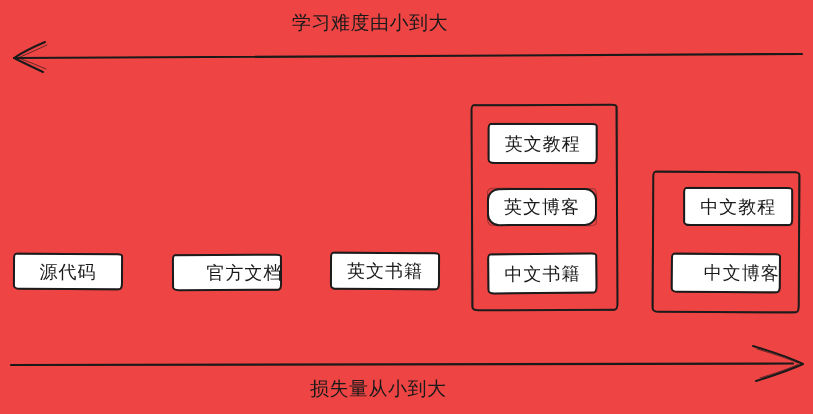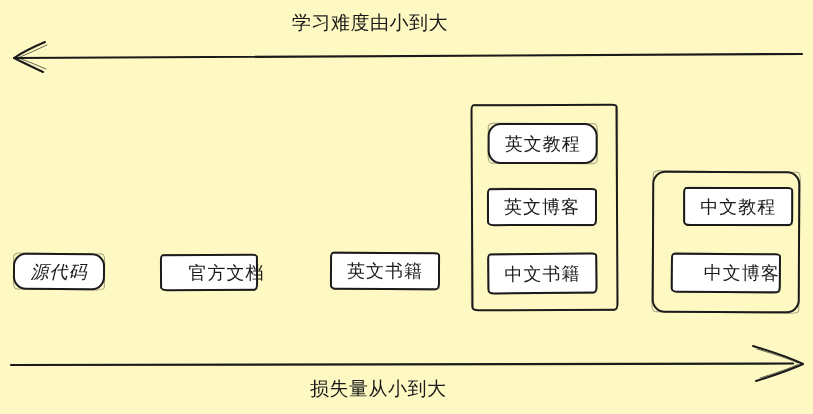--- a/index.html
+++ b/index.html
@@ -4,21 +4,21 @@
 <style>
   html, body {
     margin: 0;
     padding: 0;
     background: #ffffff;
   }
   .canvas {
     position: relative;
     width: 813px;
     height: 414px;
-    background: #fef9c3;
+    background: #ef4444;
     font-family: "DejaVu Sans", "Liberation Sans", sans-serif;
     color: #1a1a1a;
     overflow: hidden;
   }
   .arrows {
     position: absolute;
     left: 0;
     top: 0;
     pointer-events: none;
   }
@@ -50,21 +50,21 @@
   .sketch-box::after {
     content: "";
     position: absolute;
     inset: -2px;
     border: 1px solid rgba(28, 28, 28, 0.4);
     border-radius: 6px 3px 8px 4px / 4px 7px 3px 8px;
     transform: rotate(0.4deg);
     pointer-events: none;
   }
   .group { background: transparent; }
-  .r1 { transform: rotate(0.25deg); border-radius: 13px; }
+  .r1 { transform: rotate(0.25deg); }
   .r2 { transform: rotate(-0.3deg); }
   .r3 { transform: rotate(0.15deg); }
 </style>
 </head>
 <body>
 
 <div class="canvas">
 
   <svg class="arrows" width="813" height="414" viewBox="0 0 813 414">
     <g stroke="#1a1a1a" fill="none" stroke-linecap="round">
@@ -74,29 +74,29 @@
       <path d="M 11 365 Q 400 364.5 793 363.5" stroke-width="2.2"></path>
       <path d="M 753 346 Q 787 356 803 364 M 756 381 Q 788 371 803 364" stroke-width="2"></path>
       <path d="M 757 349 Q 785 357 798 363 M 760 378 Q 786 370 798 364.5" stroke-width="1" opacity="0.65"></path>
     </g>
   </svg>
 
   <div class="axis-label top">学习难度由小到大</div>
 
   <div class="axis-label bottom">损失量从小到大</div>
 
-  <div class="sketch-box r1" style="left:13px; top:253px; width:92px; height:37px;font-style:italic;">源代码</div>
+  <div class="sketch-box r1" style="left:13px; top:253px; width:110px; height:37px;">源代码</div>
 
-  <div class="sketch-box r2" style="left:160px; top:254px; width:98px; height:37px;padding-left:35px;">官方文档</div>
+  <div class="sketch-box r2" style="left:172px; top:254px; width:110px; height:37px;padding-left:35px;">官方文档</div>
 
   <div class="sketch-box r3" style="left:330px; top:252px; width:110px; height:38px;">英文书籍</div>
 
   <div class="sketch-box group r2" style="left:471px; top:104px; width:147px; height:207px;">
     <div class="sketch-box r1" style="left:15px; top:17px; width:110px; height:41px;">英文教程</div>
-    <div class="sketch-box r3" style="left:14px; top:82px; width:110px; height:38px;">英文博客</div>
+    <div class="sketch-box r3" style="left:14px; top:82px; width:110px; height:38px;border-radius:12px;">英文博客</div>
     <div class="sketch-box r2" style="left:14px; top:147px; width:110px; height:41px;">中文书籍</div>
   </div>
 
   <div class="sketch-box group r1" style="left:652px; top:171px; width:148px; height:142px;">
     <div class="sketch-box r2" style="left:17px; top:14px; width:110px; height:39px;margin-left:12px;">中文教程</div>
     <div class="sketch-box r3" style="left:17px; top:80px; width:110px; height:40px;padding-left:32px;">中文博客</div>
   </div>
 
 </div>
 

